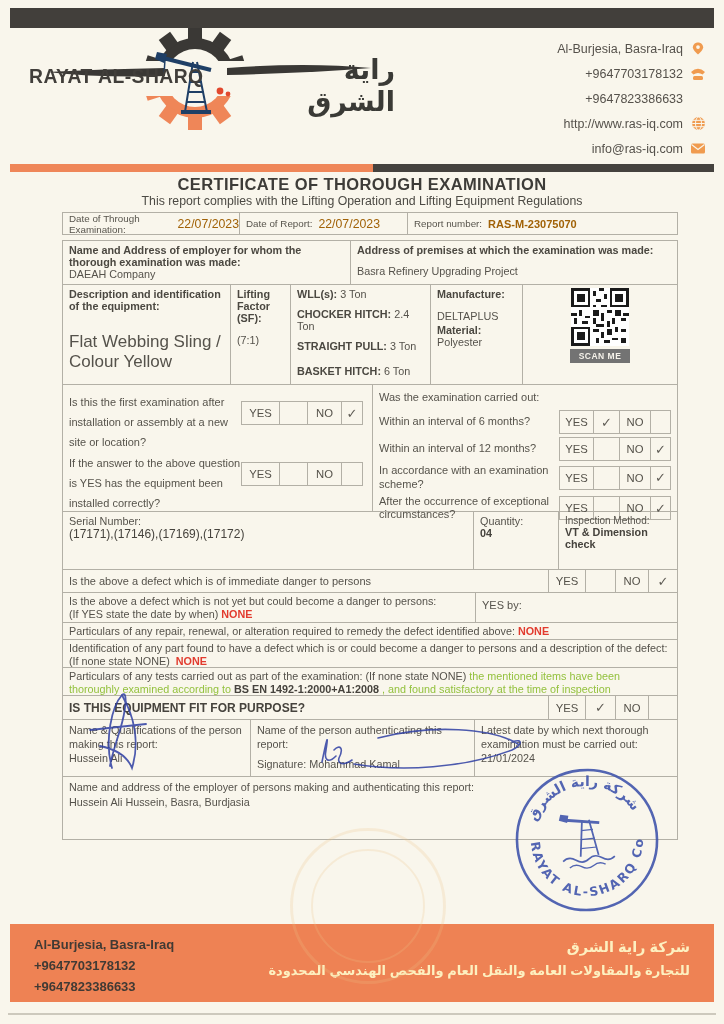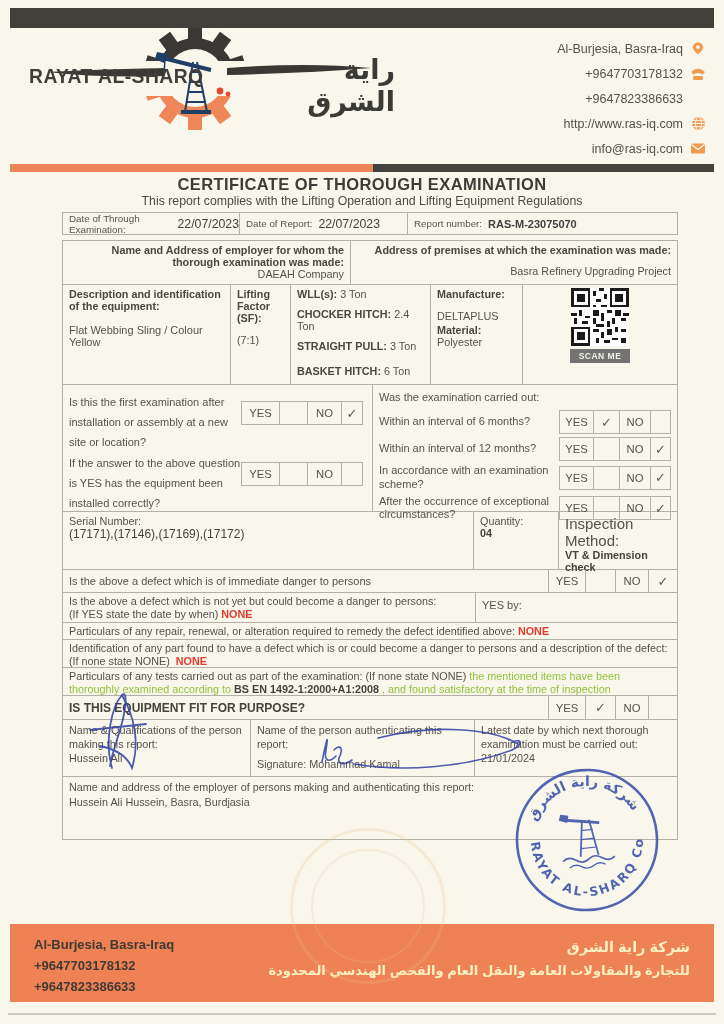--- a/index.html
+++ b/index.html
@@ -25,21 +25,21 @@
   
   .title{position:absolute;top:175px;left:0;width:100%;text-align:center;font-size:16.5px;
          font-weight:bold;color:#3d3c38;letter-spacing:.4px;}
   .subtitle{position:absolute;top:194px;left:0;width:100%;text-align:center;font-size:12.3px;color:#4c4a44;}
   
   .daterow{position:absolute;top:212px;left:62px;width:616px;height:23px;display:flex;
            border:1px solid #b3b0a6;box-sizing:border-box;background:transparent;}
   .daterow .dcell{display:flex;align-items:center;padding-left:6px;box-sizing:border-box;}
   .daterow .dcell+.dcell{border-left:1px solid #b3b0a6;}
   .dlabel{font-size:9.8px;color:#57544c;}
-  .dvalue{font-size:12.3px;color:#404040;margin-left:6px;}
+  .dvalue{font-size:12.3px;color:#a16207;margin-left:6px;}
   .dvalue.bold{font-weight:bold;font-size:11px;}
   
   .maintable{position:absolute;top:240px;left:62px;width:616px;border:1px solid #b3b0a6;
              box-sizing:border-box;font-size:10.8px;color:#55524b;background:transparent;z-index:1;}
   .trow{display:flex;box-sizing:border-box;border-bottom:1px solid #b3b0a6;position:relative;}
   .trow:last-child{border-bottom:none;}
   .tcell{box-sizing:border-box;padding:3px 6px;}
   .bR{border-right:1px solid #b3b0a6;}
   .lbl{font-weight:bold;color:#4b4841;}
   .red{color:#e23b2e;font-weight:bold;}
@@ -49,21 +49,21 @@
   .yn{display:flex;border:1px solid #b3b0a6;height:24px;box-sizing:border-box;background:transparent;}
   .yn .c{display:flex;align-items:center;justify-content:center;font-size:11.3px;color:#55524a;
          box-sizing:border-box;}
   .yn .c+.c{border-left:1px solid #b3b0a6;}
   .yn .mark{font-size:13px;color:#5f5c55;}
   .yn-inline{display:flex;height:100%;}
   .yn-inline .c{display:flex;align-items:center;justify-content:center;font-size:11.3px;color:#55524a;
                 box-sizing:border-box;border-left:1px solid #b3b0a6;}
   .yn-inline .mark{font-size:13px;color:#5f5c55;}
   
-  .r-emp{height:44px;text-align:right;}
+  .r-emp{height:44px;}
   .r-equip{height:100px;}
   .r-quest{height:127px;}
   .r-serial{height:58px;}
   .r-danger{height:23px;align-items:stretch;}
   .r-notyet{height:30px;}
   .r-repair{height:17px;align-items:center;}
   .r-ident{height:28px;}
   .r-tests{height:28px;}
   .r-fit{height:24px;align-items:stretch;}
   .r-sign{height:57px;}
@@ -240,21 +240,21 @@
       </div>
       <div class="tcell" style="flex:1">
         <div class="lbl">Address of premises at which the examination was made:</div>
         <div style="margin-top:9px">Basra Refinery Upgrading Project</div>
       </div>
     </div>
 
     <div class="trow r-equip">
       <div class="tcell bR" style="width:168px">
         <div class="lbl">Description and identification of the equipment:</div>
-        <div style="margin-top:12px;font-size:11px">Flat Webbing Sling / Colour Yellow</div>
+        <div style="margin-top:20px;font-size:17px">Flat Webbing Sling / Colour Yellow</div>
       </div>
       <div class="tcell bR" style="width:60px">
         <div class="lbl">Lifting Factor (SF):</div>
         <div style="margin-top:10px">(7:1)</div>
       </div>
       <div class="tcell bR" style="width:140px">
         <div style="margin-bottom:8px"><span class="lbl">WLL(s):</span> <span>3 Ton</span></div>
         <div style="margin-bottom:8px"><span class="lbl">CHOCKER HITCH:</span> <span>2.4 Ton</span></div>
         <div style="margin-bottom:13px"><span class="lbl">STRAIGHT PULL:</span> <span>3 Ton</span></div>
         <div><span class="lbl">BASKET HITCH:</span> <span>6 Ton</span></div>
@@ -379,21 +379,21 @@
     <div class="trow r-serial">
       <div class="tcell bR" style="flex:1">
         <div>Serial Number:</div>
         <div style="font-weight:normal;font-size:12px;color:#46433d">(17171),(17146),(17169),(17172)</div>
       </div>
       <div class="tcell bR" style="width:85px">
         <div>Quantity:</div>
         <div style="font-weight:bold;color:#46433d">04</div>
       </div>
       <div class="tcell" style="width:118px">
-        <div style="font-size:15px">Inspection Method:</div>
+        <div style="font-size:10px">Inspection Method:</div>
         <div style="font-weight:bold;color:#46433d">VT &amp; Dimension check</div>
       </div>
     </div>
 
     <div class="trow r-danger">
       <div style="flex:1;display:flex;align-items:center;padding-left:6px;font-size:11px">Is the above a defect which is of immediate danger to persons</div>
       <div class="yn-inline">
         <div class="c" style="width:37px">YES</div>
         <div class="c mark" style="width:30px"></div>
         <div class="c" style="width:33px">NO</div>

